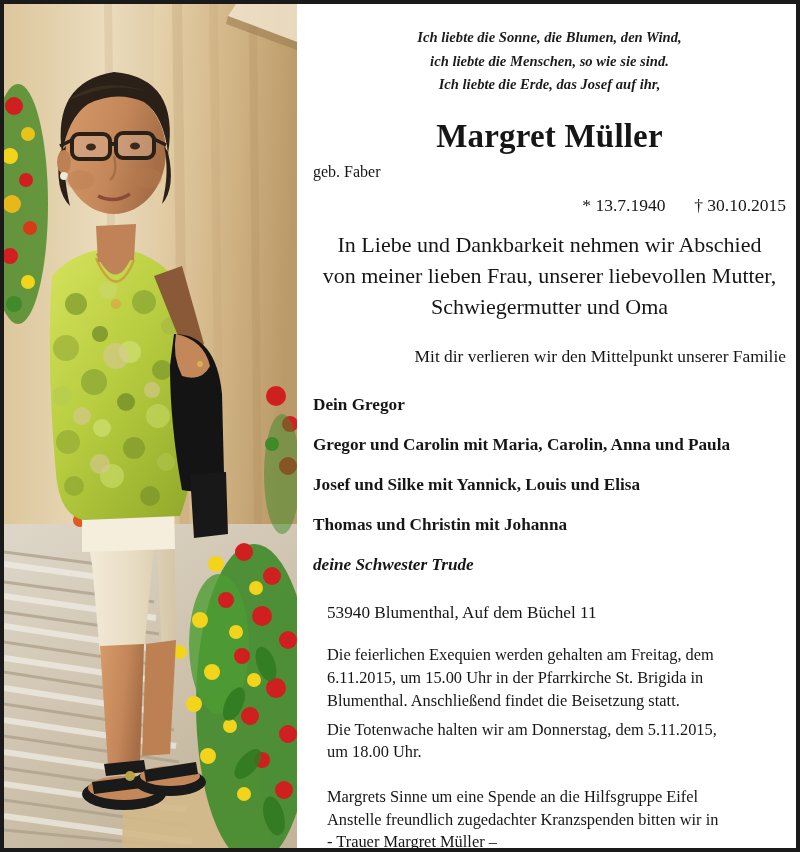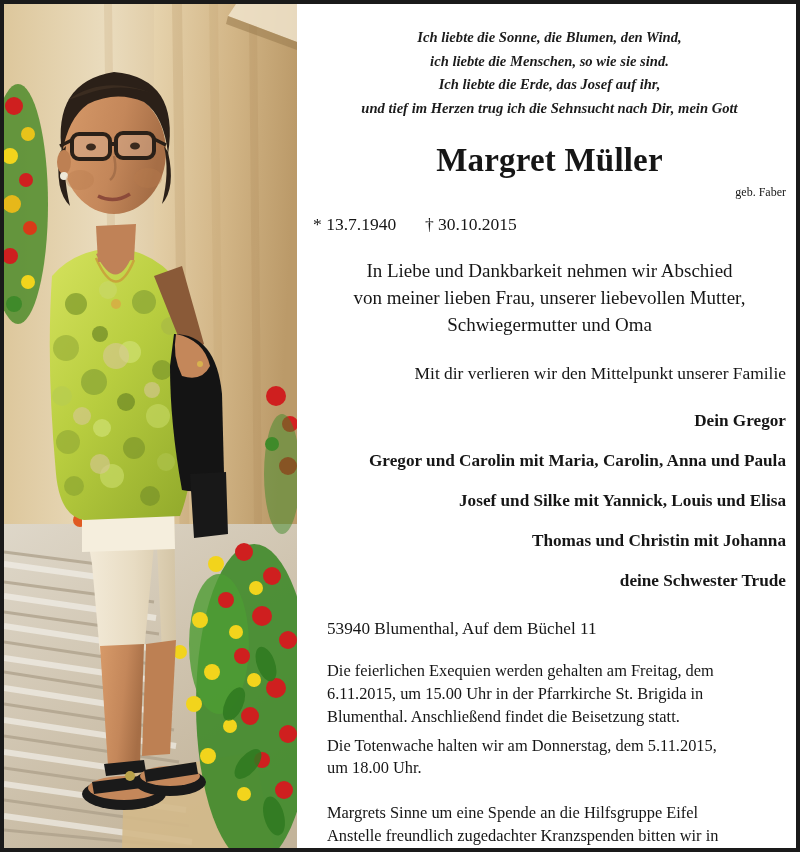--- a/index.html
+++ b/index.html
@@ -56,61 +56,61 @@
 
   .name {
     text-align: center;
     font-size: 33px;
     font-weight: bold;
     letter-spacing: 0.2px;
     line-height: 1.05;
     margin: 8px;
   }
   .maiden {
-    text-align: right;
-    font-size: 12px;
+    text-align: left;
+    font-size: 16px;
     margin: 5px 0 0 0;
     line-height: 1.2;
   }
   .dates {
-    text-align: left;
+    text-align: right;
     font-size: 17.5px;
     margin: 14px 0 8px 0;
     line-height: 1.2;
   }
   .dates .sep { display: inline-block; width: 20px; }
 
   .dedication {
     text-align: center;
-    font-size: 19px;
+    font-size: 22px;
     line-height: 1.42;
-    margin: 23px 0 0 0;
+    margin: 13px 0 0 0;
   }
   .dedication-line { display: block; }
 
   .subtitle {
     text-align: right;
     font-size: 17.4px;
     line-height: 1.4;
     margin: 22px 0 0 0;
   }
 
   .family {
-    text-align: right;
+    text-align: left;
     margin: 24px 0 0 0;
   }
   .family-line {
     display: block;
     font-weight: bold;
     font-size: 17.2px;
     line-height: 1.34;
     margin-bottom: 17px;
     white-space: nowrap;
   }
-  .family-line:last-child { margin-bottom: 12px; }
+  .family-line:last-child { margin-bottom: 12px; font-style: italic; }
 
   .address {
     font-size: 17.2px;
     line-height: 1.3;
     margin: 26px 0 0 14px;
   }
 
   .para {
     font-size: 16.4px;
     line-height: 1.385;
@@ -365,21 +365,20 @@
       <ellipse cx="144" cy="174" rx="14" ry="10" fill="#b87a4e" opacity="0.35"></ellipse>
     </svg>
   </div>
 
   <div class="content">
 
     <div class="poem">
       <span class="poem-line">Ich liebte die Sonne, die Blumen, den Wind,</span>
       <span class="poem-line">ich liebte die Menschen, so wie sie sind.</span>
       <span class="poem-line">Ich liebte die Erde, das Josef auf ihr,</span>
-      <span class="poem-line">und tief im Herzen trug ich die Sehnsucht nach Dir, mein Gott</span>
     </div>
 
     <h1 class="name">Margret Müller</h1>
     <p class="maiden">geb. Faber</p>
 
     <p class="dates">
       <span>*</span>
       <span>13.7.1940</span>
       <span class="sep"></span>
       <span>†</span>

